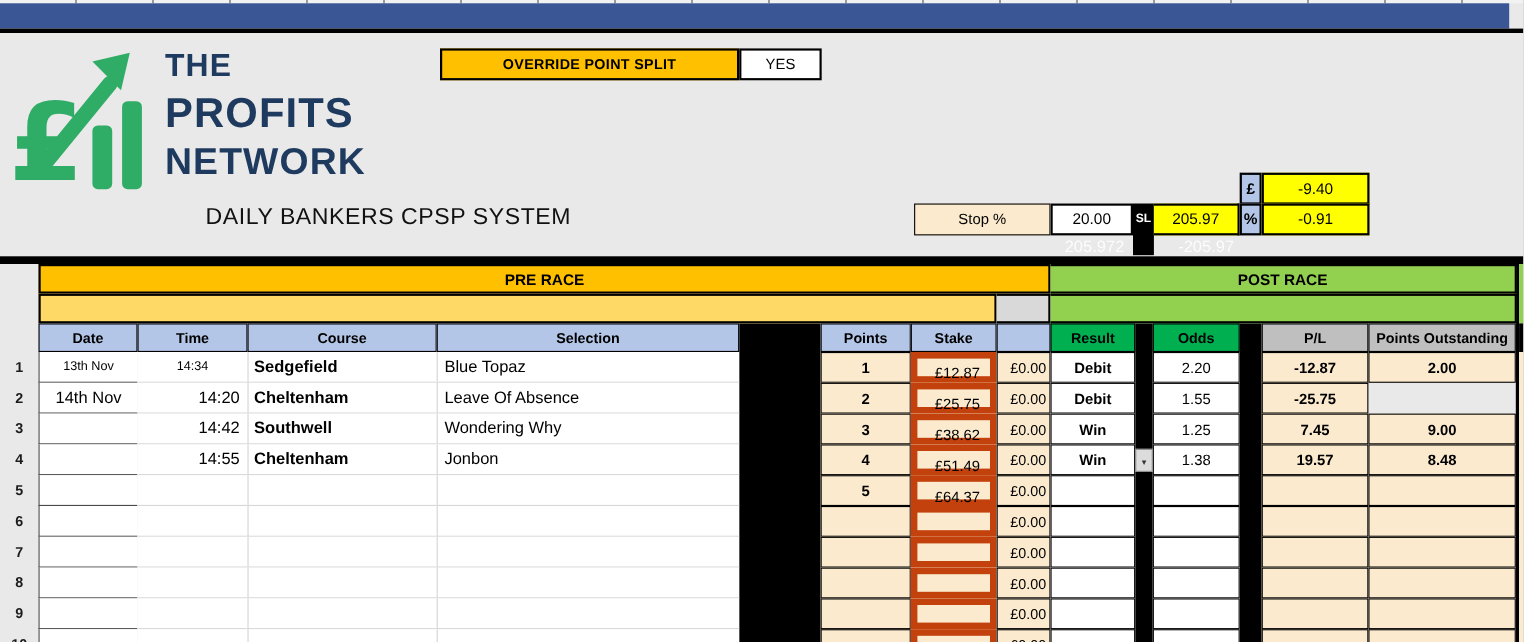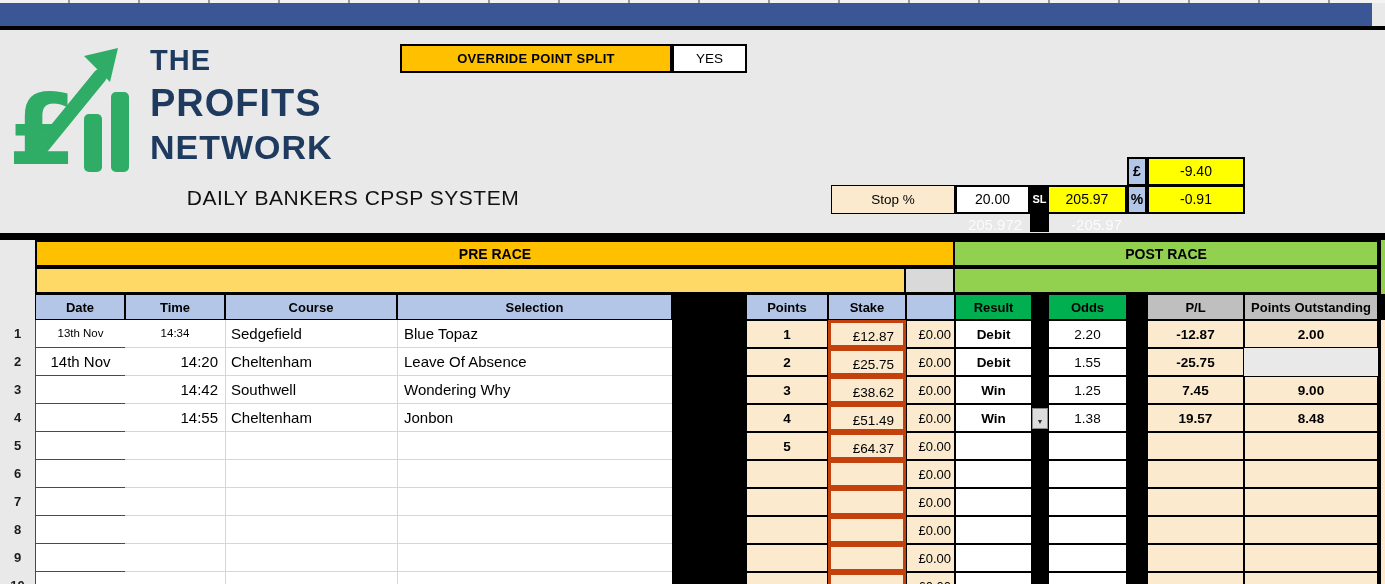--- a/index.html
+++ b/index.html
@@ -100,24 +100,24 @@
   .x-result { left:955px;  width:77px;  }
   .x-odds   { left:1048px; width:79px;  }
   .x-pl     { left:1147px; width:97px;  }
   .x-ptsout { left:1244px; width:134px; }
 
   .trow { position:absolute; left:0; width:1385px; height:28px; }
   .cell { position:absolute; height:28px; line-height:27px; font-size:15px; }
   .c-num    { left:0; width:35px; text-align:center; font-size:13px; font-weight:bold; color:#1b1b1b; }
   .c-date   { left:35px; width:90px; background:#fff; border-bottom:1px solid #4a4a4a; border-left:1px solid #4a4a4a; text-align:center; }
   .c-time   { left:125px; width:100px; background:#fff; border-bottom:1px solid #d6d6d6; text-align:right; padding-right:7px; }
-  .c-course { left:225px; width:172px; background:#fff; border-bottom:1px solid #d6d6d6; border-left:1px solid #d6d6d6; padding-left:5px; }
+  .c-course { left:225px; width:172px; background:#fff; border-bottom:1px solid #d6d6d6; border-left:1px solid #d6d6d6; padding-left:5px;font-weight:bold; }
   .c-sel    { left:397px; width:275px; background:#fff; border-bottom:1px solid #d6d6d6; border-left:1px solid #d6d6d6; padding-left:6px; }
   .c-points { left:746px; width:82px; background:var(--cell-cream,#FCEAD0); border:1px solid #000; text-align:center; font-size:13.5px; font-weight:bold; }
-  .c-stake  { left:828px; width:78px; background:var(--cell-cream,#FCEAD0); border:3px solid #c2410c; text-align:right; padding-right:9px; font-size:13.5px; }
+  .c-stake  { left:828px; width:78px; background:var(--cell-cream,#FCEAD0); border:6px solid #c2410c; text-align:right; padding-right:9px; font-size:13.5px; }
   .c-zero   { left:906px; width:49px; background:var(--cell-cream,#FCEAD0); border:1px solid #000; text-align:right; padding-right:3px; font-size:13px; }
   .c-result { left:955px; width:77px; background:#fff; border:1px solid #000; text-align:center; font-size:13.5px; font-weight:bold; }
   .c-odds   { left:1048px; width:79px; background:#fff; border:1px solid #000; text-align:center; font-size:13.5px; }
   .c-pl     { left:1147px; width:97px; background:var(--cell-cream,#FCEAD0); border:1px solid #000; text-align:center; font-size:13.5px; font-weight:bold; }
   .c-ptsout { left:1244px; width:134px; background:var(--cell-cream,#FCEAD0); border:1px solid #000; text-align:center; font-size:13.5px; font-weight:bold; }
   .c-sliver { left:1381px; width:4px; background:var(--cell-cream,#FCEAD0); }
 
   .r-first .c-date { font-size:11.5px; }
   .r-first .c-time { font-size:11.5px; text-align:center; padding-right:0; }
 

